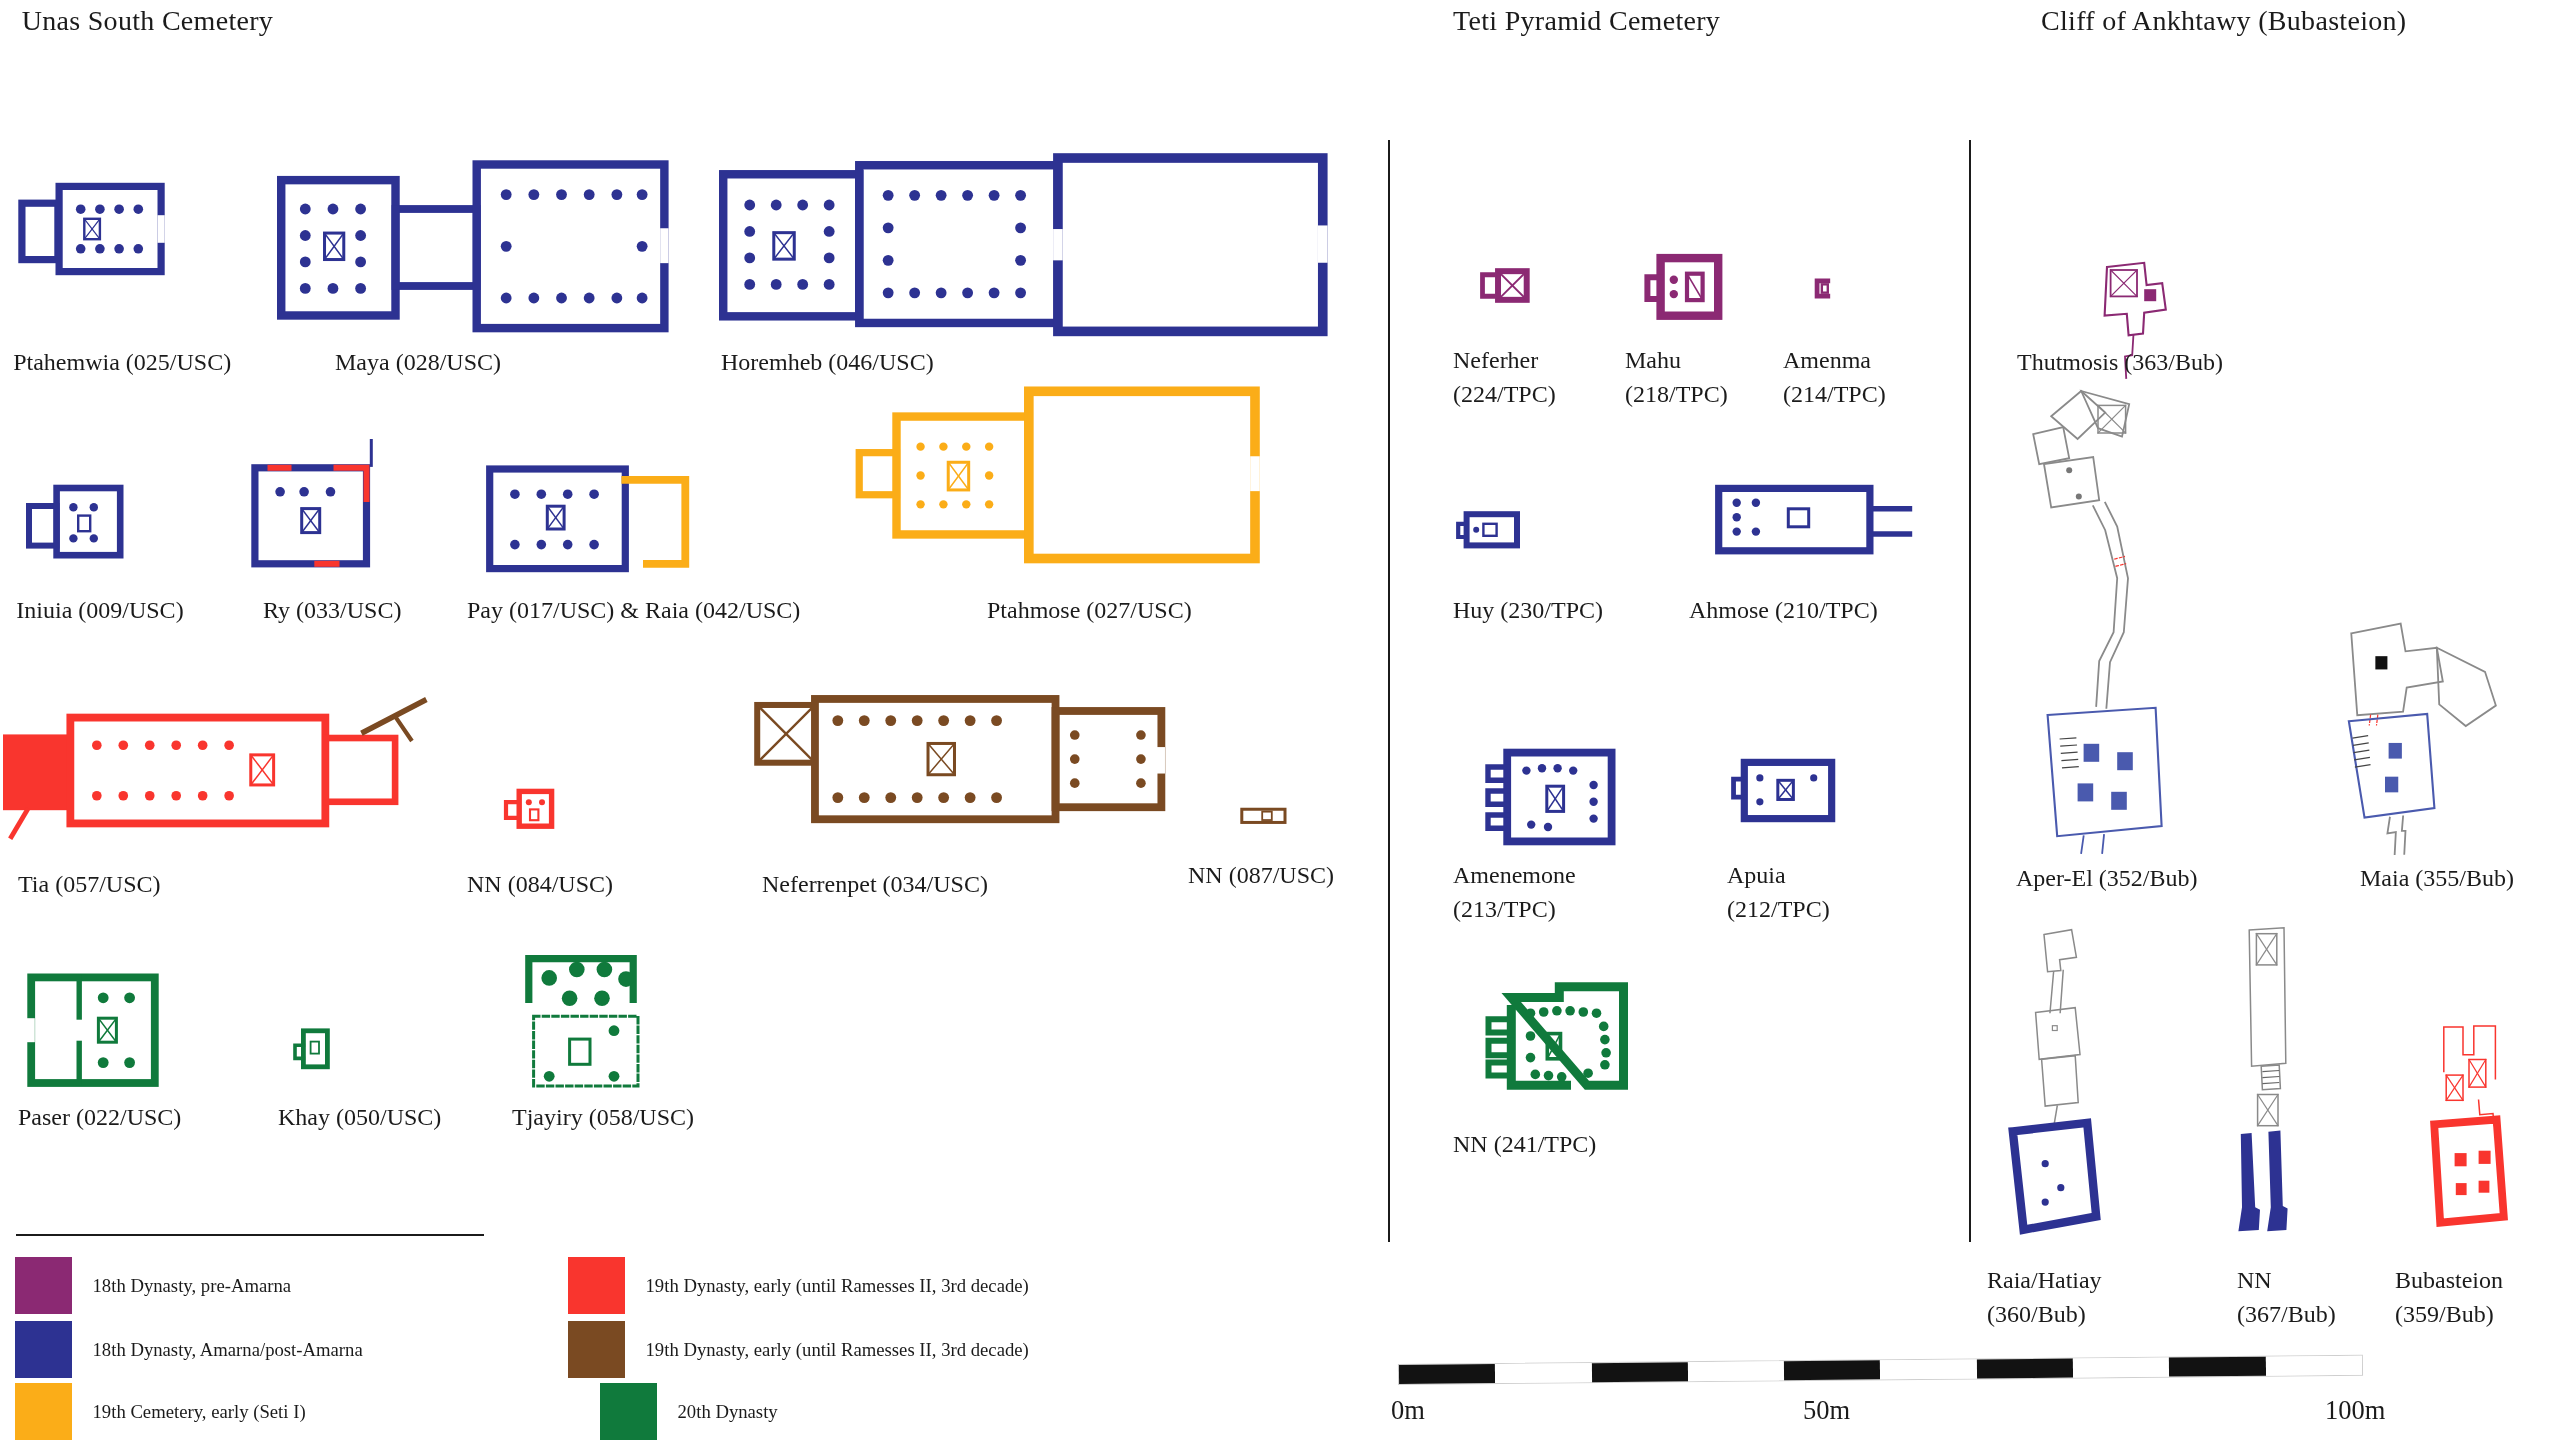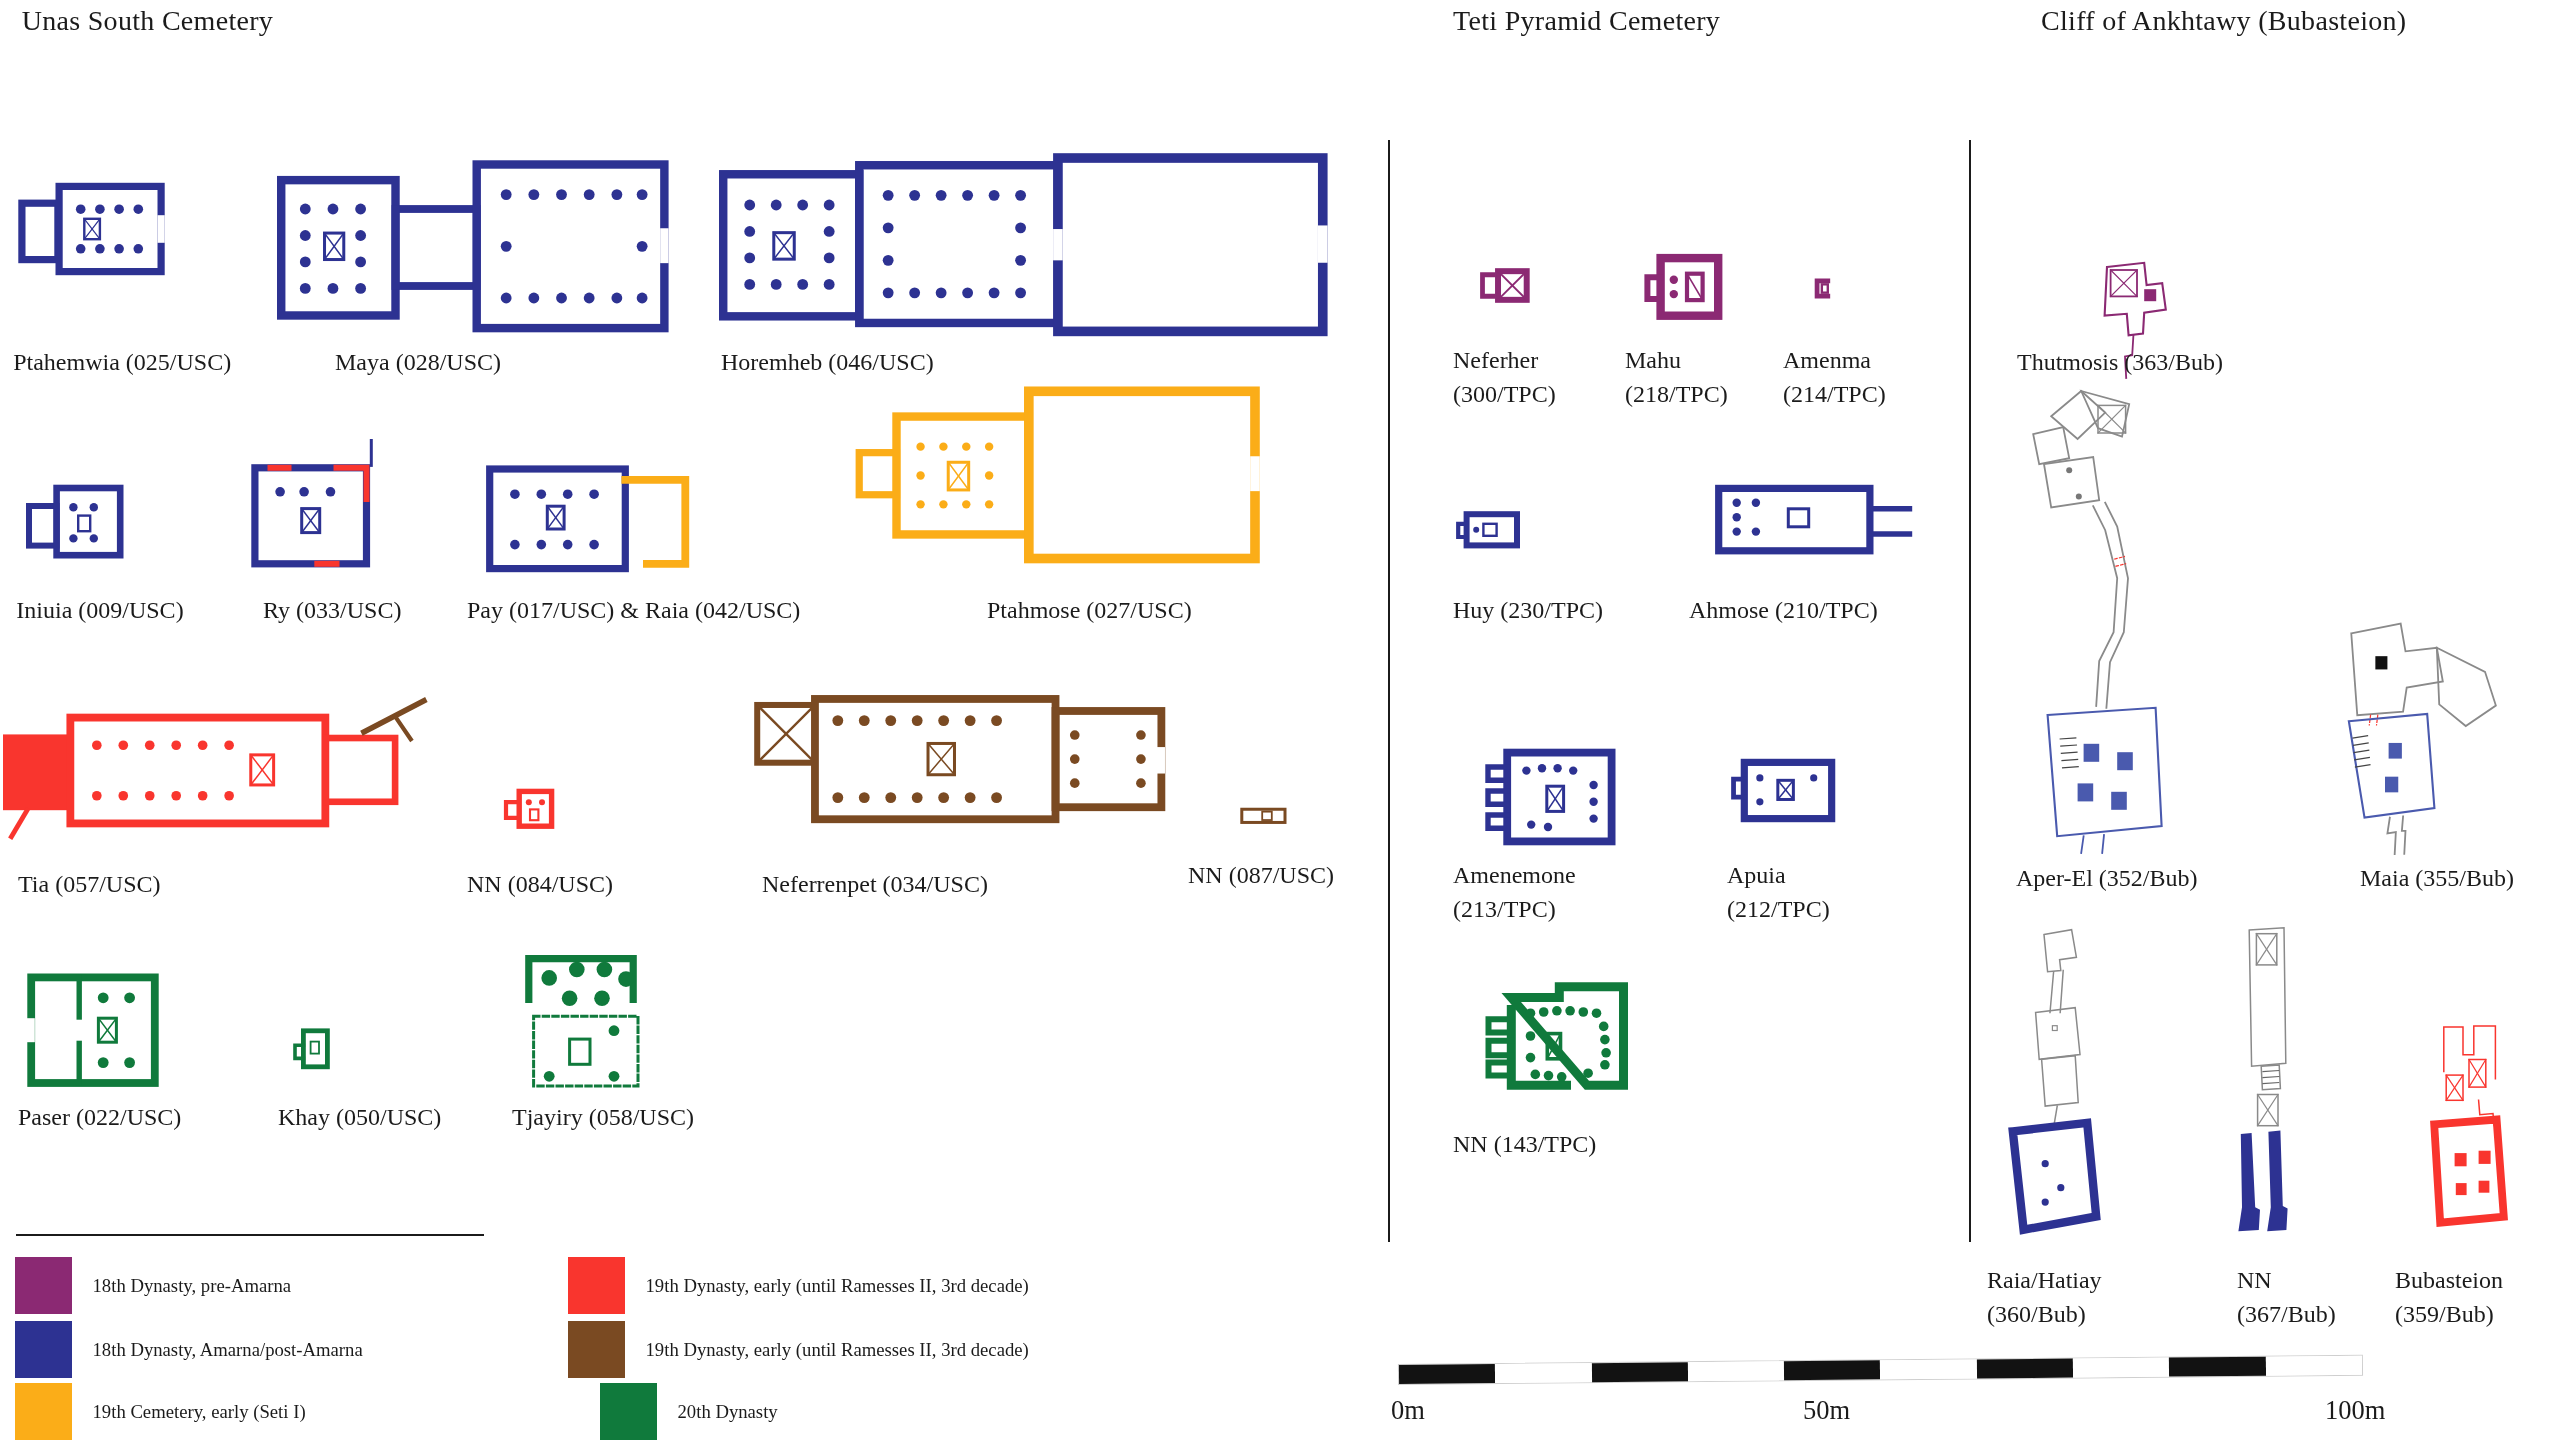--- a/index.html
+++ b/index.html
@@ -601,21 +601,21 @@
     <span>Khay (050/USC)</span>
     <span></span>
   </div>
 <div class="lbl" style="left:512px;top:1100px">
     <span>Tjayiry (058/USC)</span>
     <span></span>
   </div>
 
 <div class="lbl" style="left:1453px;top:343px">
     <span>Neferher</span>
-    <span>(300/TPC)</span>
+    <span>(224/TPC)</span>
   </div>
 <div class="lbl" style="left:1625px;top:343px">
     <span>Mahu</span>
     <span>(218/TPC)</span>
   </div>
 <div class="lbl" style="left:1783px;top:343px">
     <span>Amenma</span>
     <span>(214/TPC)</span>
   </div>
 <div class="lbl" style="left:1453px;top:593px">
@@ -628,21 +628,21 @@
   </div>
 <div class="lbl" style="left:1453px;top:858px">
     <span>Amenemone</span>
     <span>(213/TPC)</span>
   </div>
 <div class="lbl" style="left:1727px;top:858px">
     <span>Apuia</span>
     <span>(212/TPC)</span>
   </div>
 <div class="lbl" style="left:1453px;top:1127px">
-    <span>NN (143/TPC)</span>
+    <span>NN (241/TPC)</span>
     <span></span>
   </div>
 
 <div class="lbl" style="left:2017px;top:345px">
     <span>Thutmosis (363/Bub)</span>
     <span></span>
   </div>
 <div class="lbl" style="left:2016px;top:861px">
     <span>Aper-El (352/Bub)</span>
     <span></span>

